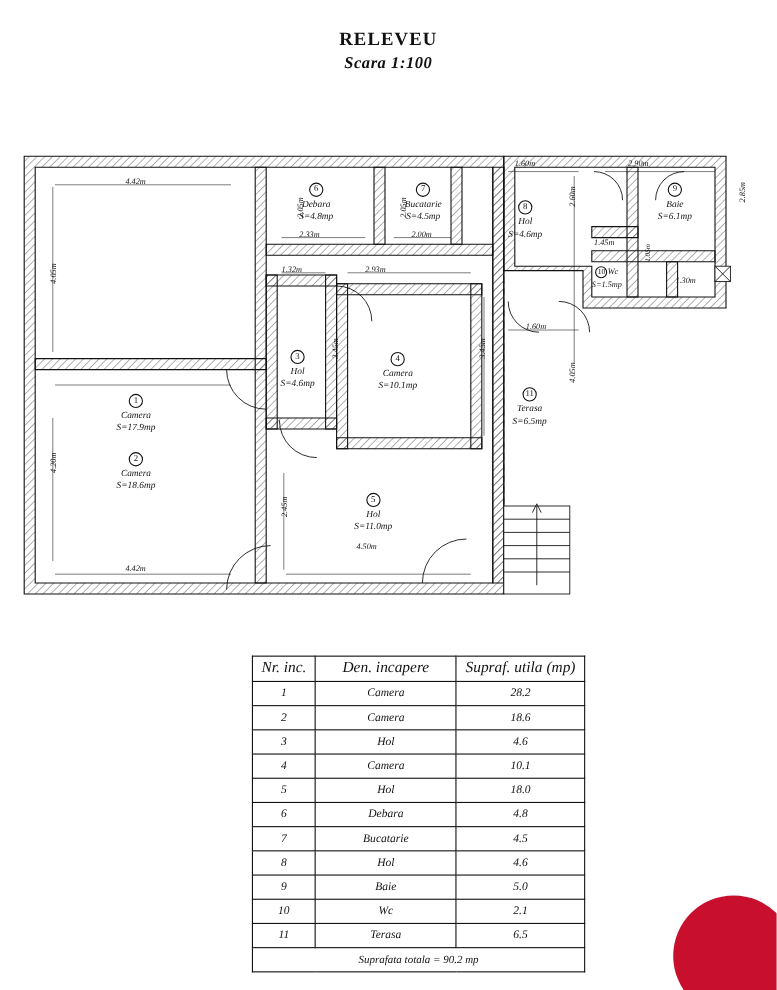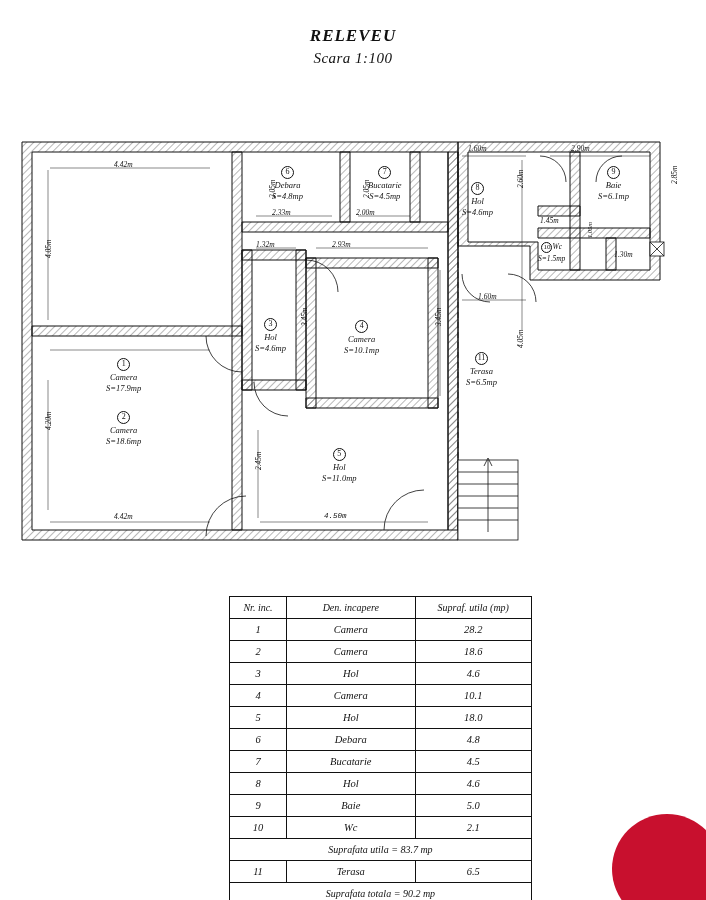--- a/index.html
+++ b/index.html
@@ -17,30 +17,29 @@
   }
   .title-block {
     position: absolute;
     top: 26px;
     left: 0;
     width: 706px;
     text-align: center;
   }
   .title-main {
     font-family: "Liberation Serif", serif;
-    font-style: italic;
     font-weight: bold;
     font-size: 17px;
     letter-spacing: 1px;
     display: block;
   }
   .title-sub {
     font-family: "Liberation Serif", serif;
     font-style: italic;
-    font-weight: normal;
+    font-weight: bold;
     font-size: 15px;
     letter-spacing: 0.5px;
     display: block;
     margin-top: 4px;
   }
 
   
   #plan-wrap {
     position: absolute;
     top: 130px;
@@ -102,21 +101,21 @@
   }
   table.legend th, table.legend td {
     border: 1px solid #111;
     text-align: center;
     padding: 3px 2px;
     height: 15px;
   }
   table.legend th {
     font-weight: normal;
     font-style: italic;
-    font-size: 10px;
+    font-size: 14px;
   }
   .col-nr { width: 55px; }
   .col-den { width: 130px; }
   .col-sup { width: 118px; }
   .summary td {
     font-size: 10px;
   }
   
   #red-blob {
     position: absolute;
@@ -297,38 +296,38 @@
     <span class="num">11</span><br>
     <span>Terasa</span><br>
     <span>S=6.5mp</span>
   </div>
 
   <div class="dim" style="left:104px; top:30px;">4.42m</div>
   <div class="dim vert" style="left:34px; top:128px;">4.05m</div>
   <div class="dim vert" style="left:258px; top:68px;">2.05m</div>
   <div class="dim" style="left:262px; top:78px;">2.33m</div>
   <div class="dim vert" style="left:352px; top:68px;">2.05m</div>
-  <div class="dim" style="left:346px; top:78px;">2.00m</div>
+  <div class="dim" style="left:364px; top:78px;">2.00m</div>
   <div class="dim" style="left:458px; top:14px;">1.60m</div>
   <div class="dim" style="left:561px; top:14px;">2.90m</div>
   <div class="dim vert" style="left:660px; top:54px;">2.85m</div>
   <div class="dim vert" style="left:506px; top:58px;">2.60m</div>
   <div class="dim" style="left:530px; top:86px;">1.45m</div>
   <div class="dim vert" style="left:576px; top:108px; font-size:6.5px;">1.05m</div>
   <div class="dim" style="left:604px; top:110px;margin-top:10px;">1.30m</div>
   <div class="dim" style="left:246px; top:110px;">1.32m</div>
   <div class="dim" style="left:322px; top:110px;">2.93m</div>
   <div class="dim vert" style="left:290px; top:196px;">3.45m</div>
   <div class="dim vert" style="left:424px; top:196px;">3.45m</div>
   <div class="dim" style="left:468px; top:162px;">1.60m</div>
   <div class="dim vert" style="left:506px; top:218px;">4.05m</div>
   <div class="dim vert" style="left:34px; top:300px;">4.20m</div>
   <div class="dim vert" style="left:244px; top:340px;">2.45m</div>
   <div class="dim" style="left:104px; top:382px;">4.42m</div>
-  <div class="dim" style="left:314px; top:382px;font-family:Liberation Mono, monospace;">4.50m</div>
+  <div class="dim" style="left:314px; top:362px;">4.50m</div>
 </div>
 
 <div id="table-wrap">
   <table class="legend">
     <thead>
       <tr>
         <th class="col-nr">Nr. inc.</th>
         <th class="col-den">Den. incapere</th>
         <th class="col-sup">Supraf. utila (mp)</th>
       </tr>
@@ -377,23 +376,20 @@
       <tr>
         <td>9</td>
         <td>Baie</td>
         <td>5.0</td>
       </tr>
       <tr>
         <td>10</td>
         <td>Wc</td>
         <td>2.1</td>
       </tr>
-      <tr class="summary">
-        <td colspan="3">Suprafata utila = 83.7 mp</td>
-      </tr>
       <tr>
         <td>11</td>
         <td>Terasa</td>
         <td>6.5</td>
       </tr>
       <tr class="summary">
         <td colspan="3">Suprafata totala = 90.2 mp</td>
       </tr>
     </tbody>
   </table>

